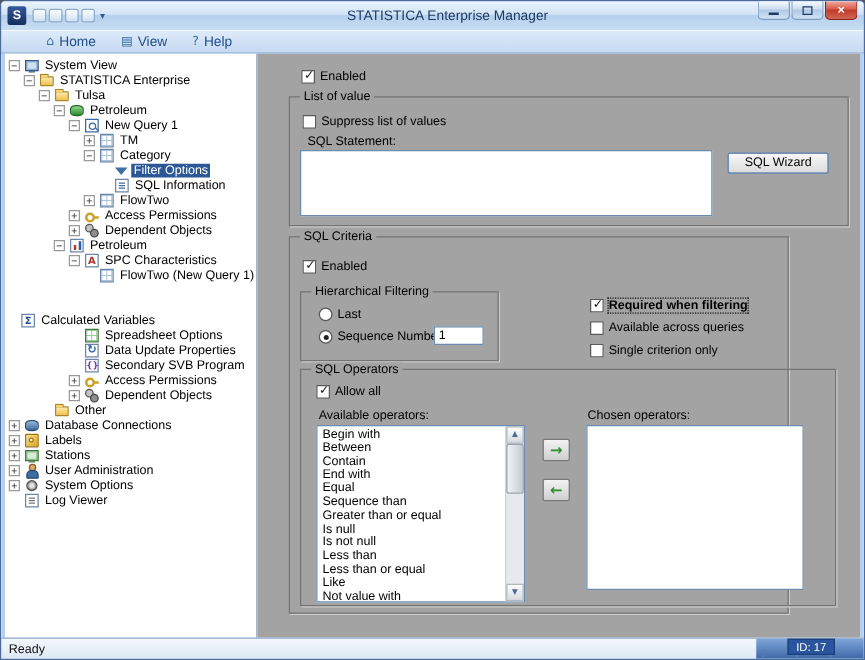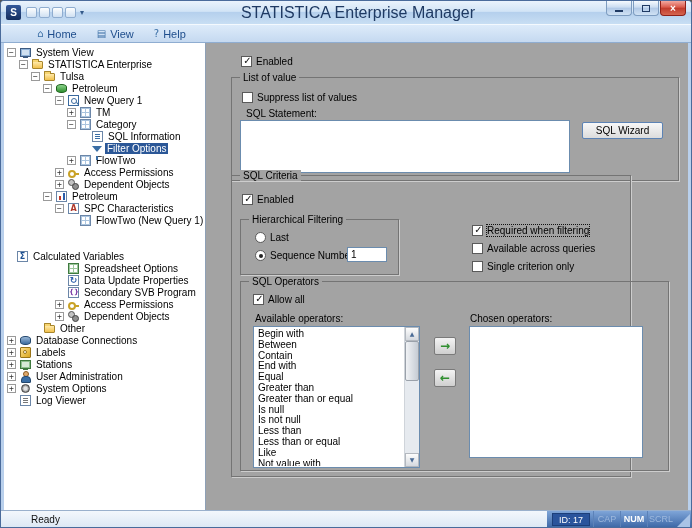--- a/index.html
+++ b/index.html
@@ -10,21 +10,21 @@
 
   
   .titlebar{height:23px;flex:none;position:relative;display:flex;align-items:center;padding:0 5px;
             background:linear-gradient(#eaf3fc,#d2e4f6 45%,#b5d0ed 50%,#c8def3);}
   .applogo{width:15px;height:15px;flex:none;border-radius:2px;margin-right:5px;
            background:linear-gradient(#33589a,#152e5e);color:#fff;font:bold 10px/15px "Liberation Sans",sans-serif;text-align:center;}
   .qat{display:flex;align-items:center;gap:2px;}
   .qat-chip{display:inline-block;width:11px;height:11px;border-radius:2px;border:1px solid #8fadd0;
             background:linear-gradient(#fdfefe,#cfe0f2);}
   .qat-arrow{font-size:8px;color:#345a8a;padding:0 2px;}
-  .title{position:absolute;left:0;right:0;text-align:center;font-size:16px;color:#1f3a63;pointer-events:none;margin-left:24px;}
+  .title{position:absolute;left:0;right:0;text-align:center;font-size:11px;color:#1f3a63;pointer-events:none;margin-left:24px;}
   .winbtns{position:absolute;right:5px;top:0;display:flex;gap:1px;}
   .wb{width:26px;height:15px;border:1px solid #7d9cc0;border-top:none;border-radius:0 0 4px 4px;
       display:flex;align-items:center;justify-content:center;
       background:linear-gradient(#f6fafe,#cbddf1 45%,#b0c8e6 50%,#d0e2f4);}
   .wb-close{border-color:#8f2018;background:linear-gradient(#f2a89f,#da5a4b 45%,#c03a2b 50%,#d5654f);
             color:#fff;font:bold 10px/13px "Liberation Sans",sans-serif;}
   .glyph-min{width:8px;height:2px;background:#1f3a63;margin-top:6px;}
   .glyph-max{width:8px;height:7px;border:1px solid #1f3a63;background:transparent;}
 
   
@@ -94,21 +94,21 @@
   .grp{position:absolute;border:1px solid #747474;box-shadow:1px 1px 0 #cdcdcd;}
   .grp-title{position:absolute;top:-6px;left:8px;background:var(--panelbg);padding:0 3px;font-size:10px;line-height:11px;}
   .lab{position:absolute;white-space:nowrap;}
   .cbrow,.radrow{position:absolute;display:flex;align-items:center;height:13px;white-space:nowrap;}
   .cbrow.stacked{position:relative;margin-bottom:5px;}
   .cb{width:11px;height:11px;flex:none;background:#fff;border:1px solid #5a5a5a;margin-right:4px;position:relative;}
   .cb.checked::after{content:"\2713";position:absolute;left:0;top:-2px;width:11px;text-align:center;font:bold 10px/12px "DejaVu Sans",sans-serif;color:#111;}
   .rad{width:11px;height:11px;flex:none;background:#fff;border:1px solid #5a5a5a;border-radius:50%;margin-right:4px;position:relative;}
   .rad.on::after{content:"";position:absolute;left:3px;top:3px;width:4px;height:4px;border-radius:50%;background:#222;}
   .cblab{color:#000;}
-  .focusrect{outline:1px dotted #111;}
+  .focusrect{outline:1px dotted #111;font-weight:bold;}
   .txt{position:absolute;background:#fff;border:1px solid #6b8cae;font:10px "Liberation Sans",sans-serif;padding:0 3px;}
   .sqlbox{position:absolute;background:#fff;border:1px solid #6b8cae;resize:none;font:10px "Liberation Sans",sans-serif;outline:none;}
   .btn{position:absolute;background:linear-gradient(#f7f7f7,#dcdcdc);border:1px solid #5c83b5;border-radius:2px;
        font:10px/15px "Liberation Sans",sans-serif;text-align:center;color:#000;padding:0;}
   .listwrap,.listbox{position:absolute;background:#fff;border:1px solid #6b8cae;}
   .listbox-inner{position:absolute;left:1px;top:1px;right:15px;bottom:1px;overflow:hidden;}
   .opt{height:10.8px;line-height:11px;padding-left:3px;font-size:10px;white-space:nowrap;}
   .vscroll{position:absolute;right:0;top:0;bottom:0;width:15px;background:#e6eaef;border-left:1px solid #cfd4da;}
   .vs-btn{position:absolute;left:0;right:0;height:14px;background:linear-gradient(#fdfdfd,#d5d9df);border:1px solid #b3b8bf;
           text-align:center;font:6px/12px "DejaVu Sans",sans-serif;color:#4a6b96;}
@@ -116,23 +116,23 @@
   .vs-btn.down{bottom:0;} .vs-btn.down::before{content:"\25BC";}
   .vs-thumb{position:absolute;left:0;right:0;top:14px;height:40px;background:linear-gradient(90deg,#f0f2f5,#c6ccd4);border:1px solid #9aa1aa;border-radius:2px;}
   .arrowbtn{position:absolute;width:22px;height:18px;background:linear-gradient(#f3f3f3,#cfcfcf);border:1px solid #7a7a7a;border-radius:2px;
             text-align:center;font:bold 12px/16px "DejaVu Sans",sans-serif;color:#2f8f2f;}
   .arrow-right::before{content:"\2192";}
   .arrow-left::before{content:"\2190";}
 
   
   .statusbar{height:17px;flex:none;position:relative;display:flex;align-items:center;
              background:linear-gradient(#f3f7fc,#dde8f4);border-top:1px solid #9ab0cc;}
-  .ready{padding-left:6px;font-size:10px;color:#111;margin-left:24px;}
+  .ready{padding-left:6px;font-size:10px;color:#111;}
   .status-right{position:absolute;right:0;top:0;bottom:0;display:flex;align-items:center;
-                background:linear-gradient(#7fa5d8,#3e69a8);padding-left:5px;}
+                background:linear-gradient(#7fa5d8,#3e69a8);padding-left:5px;flex-direction:column;}
   .idchip{background:#2a549c;border:1px solid #1c3f7a;color:#fff;font-size:9px;height:13px;line-height:12px;padding:0 6px;margin-right:3px;}
   .flag{width:27px;text-align:center;font-size:9px;color:#9db8dd;border-left:1px solid #5c82b8;line-height:16px;}
   .flag.on{color:#fff;font-weight:bold;}
   .grip{width:0;height:0;border-bottom:13px solid #a9c3e6;border-left:13px solid transparent;margin:3px 1px 0 3px;align-self:flex-end;}
 </style>
 </head>
 <body>
 
 <div class="window">
 
@@ -204,29 +204,29 @@
         <div class="trow" style="padding-left: 63px;">
           <span class="exp">+</span>
           <span class="ti ic-table"></span>
           <span class="tlab">TM</span>
         </div>
         <div class="trow" style="padding-left: 63px;">
           <span class="exp">−</span>
           <span class="ti ic-table"></span>
           <span class="tlab">Category</span>
         </div>
+        <div class="trow sel" style="padding-left: 75px;">
+          <span class="exp none"></span>
+          <span class="ti ic-filter"></span>
+          <span class="tlab">Filter Options</span>
+        </div>
         <div class="trow" style="padding-left: 75px;">
           <span class="exp none"></span>
           <span class="ti ic-sql-info"></span>
           <span class="tlab">SQL Information</span>
-        </div>
-        <div class="trow sel" style="padding-left: 75px;">
-          <span class="exp none"></span>
-          <span class="ti ic-filter"></span>
-          <span class="tlab">Filter Options</span>
         </div>
         <div class="trow" style="padding-left: 63px;">
           <span class="exp">+</span>
           <span class="ti ic-table"></span>
           <span class="tlab">FlowTwo</span>
         </div>
         <div class="trow" style="padding-left: 51px;">
           <span class="exp">+</span>
           <span class="ti ic-key"></span>
           <span class="tlab">Access Permissions</span>
@@ -329,21 +329,21 @@
         <span class="grp-title">List of value</span>
         <div class="cbrow" style="left:10px;top:13px">
           <span class="cb"></span>
           <span class="cblab">Suppress list of values</span>
         </div>
         <span class="lab" style="left:14px;top:30px">SQL Statement:</span>
         <textarea class="sqlbox" style="left: 8px; top: 42px; width: 330px; height: 53px;"></textarea>
         <button class="btn" style="left:350px;top:44px;width:81px;height:17px">SQL Wizard</button>
       </div>
 
-      <div class="grp" style="left:25px;top:132px;width:400px;height:302px">
+      <div class="grp" style="left:25px;top:146px;width:400px;height:302px">
         <span class="grp-title">SQL Criteria</span>
 
         <div class="cbrow" style="left:10px;top:17px">
           <span class="cb checked"></span>
           <span class="cblab">Enabled</span>
         </div>
 
         <div class="grp" style="left:8px;top:43px;width:159px;height:56px">
           <span class="grp-title">Hierarchical Filtering</span>
           <div class="radrow" style="left:14px;top:11px">
@@ -383,21 +383,21 @@
           <span class="lab" style="left:14px;top:31px">Available operators:</span>
           <span class="lab" style="left:229px;top:31px">Chosen operators:</span>
 
           <div class="listwrap" style="left:12px;top:44px;width:167px;height:142px">
             <div class="listbox-inner" id="ops-list">
                 <div class="opt">Begin with</div>
                 <div class="opt">Between</div>
                 <div class="opt">Contain</div>
                 <div class="opt">End with</div>
                 <div class="opt">Equal</div>
-                <div class="opt">Greater than</div>
+                <div class="opt">Sequence than</div>
                 <div class="opt">Greater than or equal</div>
                 <div class="opt">Is null</div>
                 <div class="opt">Is not null</div>
                 <div class="opt">Less than</div>
                 <div class="opt">Less than or equal</div>
                 <div class="opt">Like</div>
                 <div class="opt">Not value with</div>
               </div>
             <div class="vscroll">
               <div class="vs-btn up"></div>

